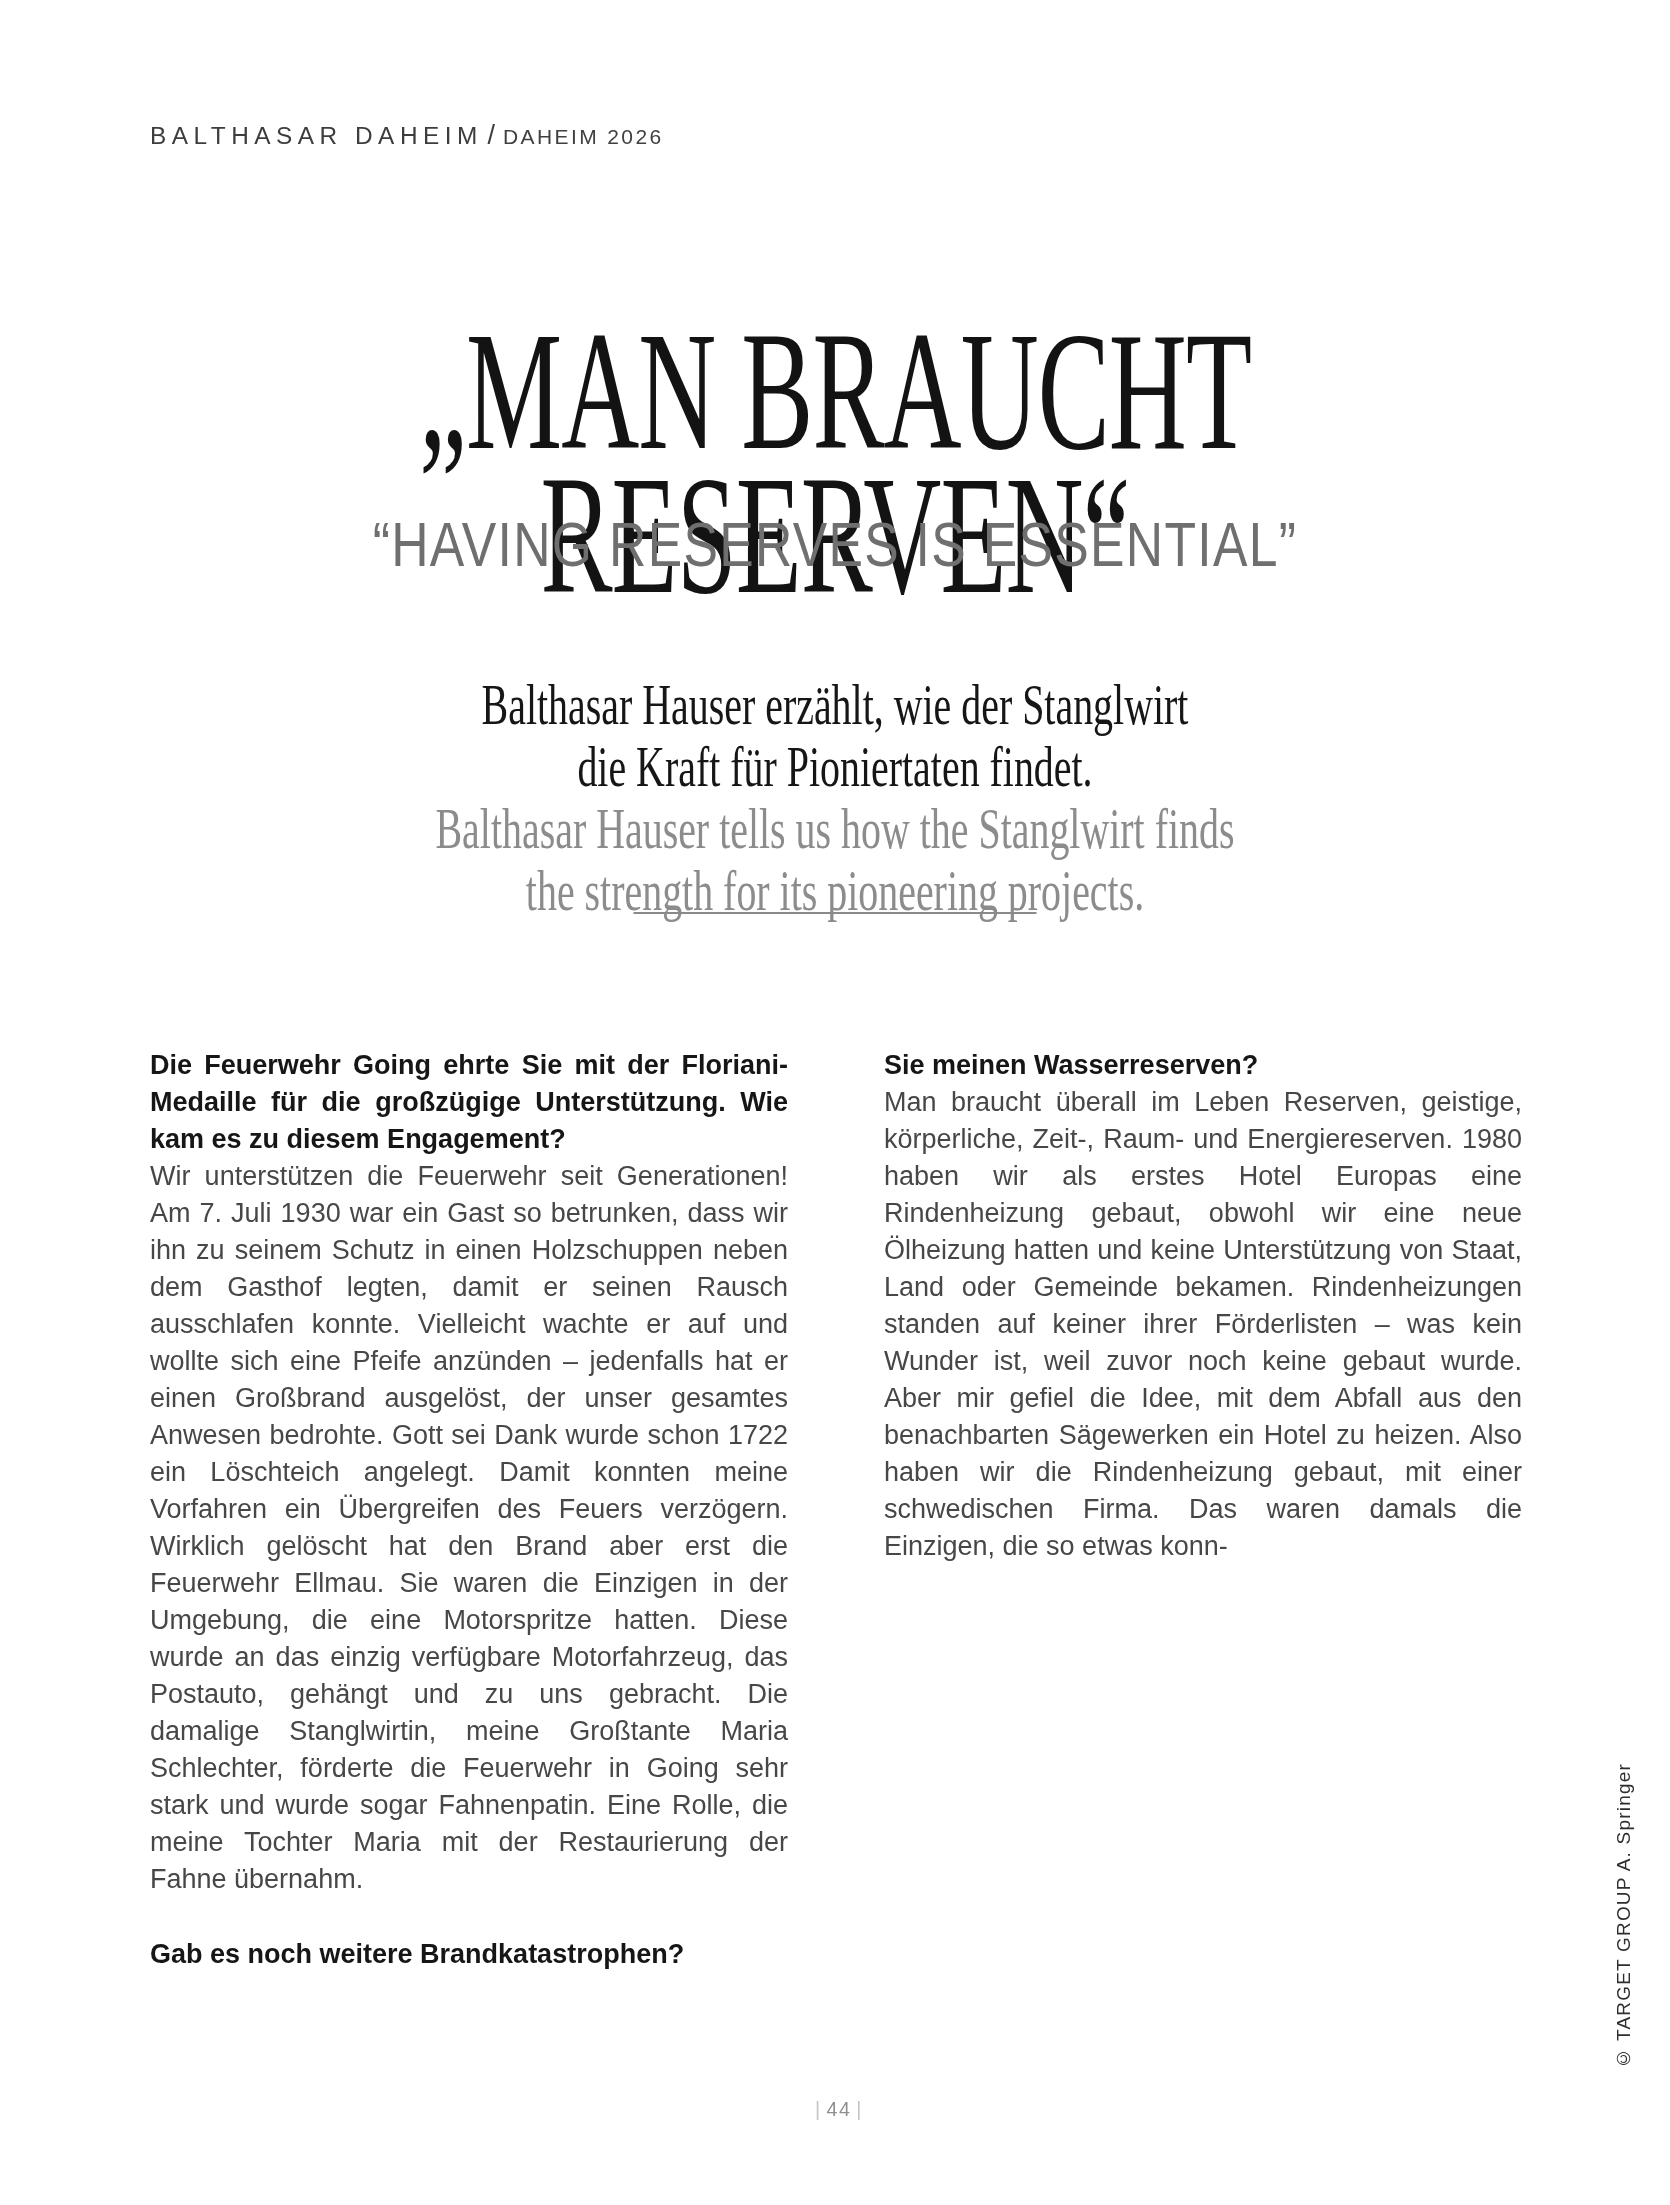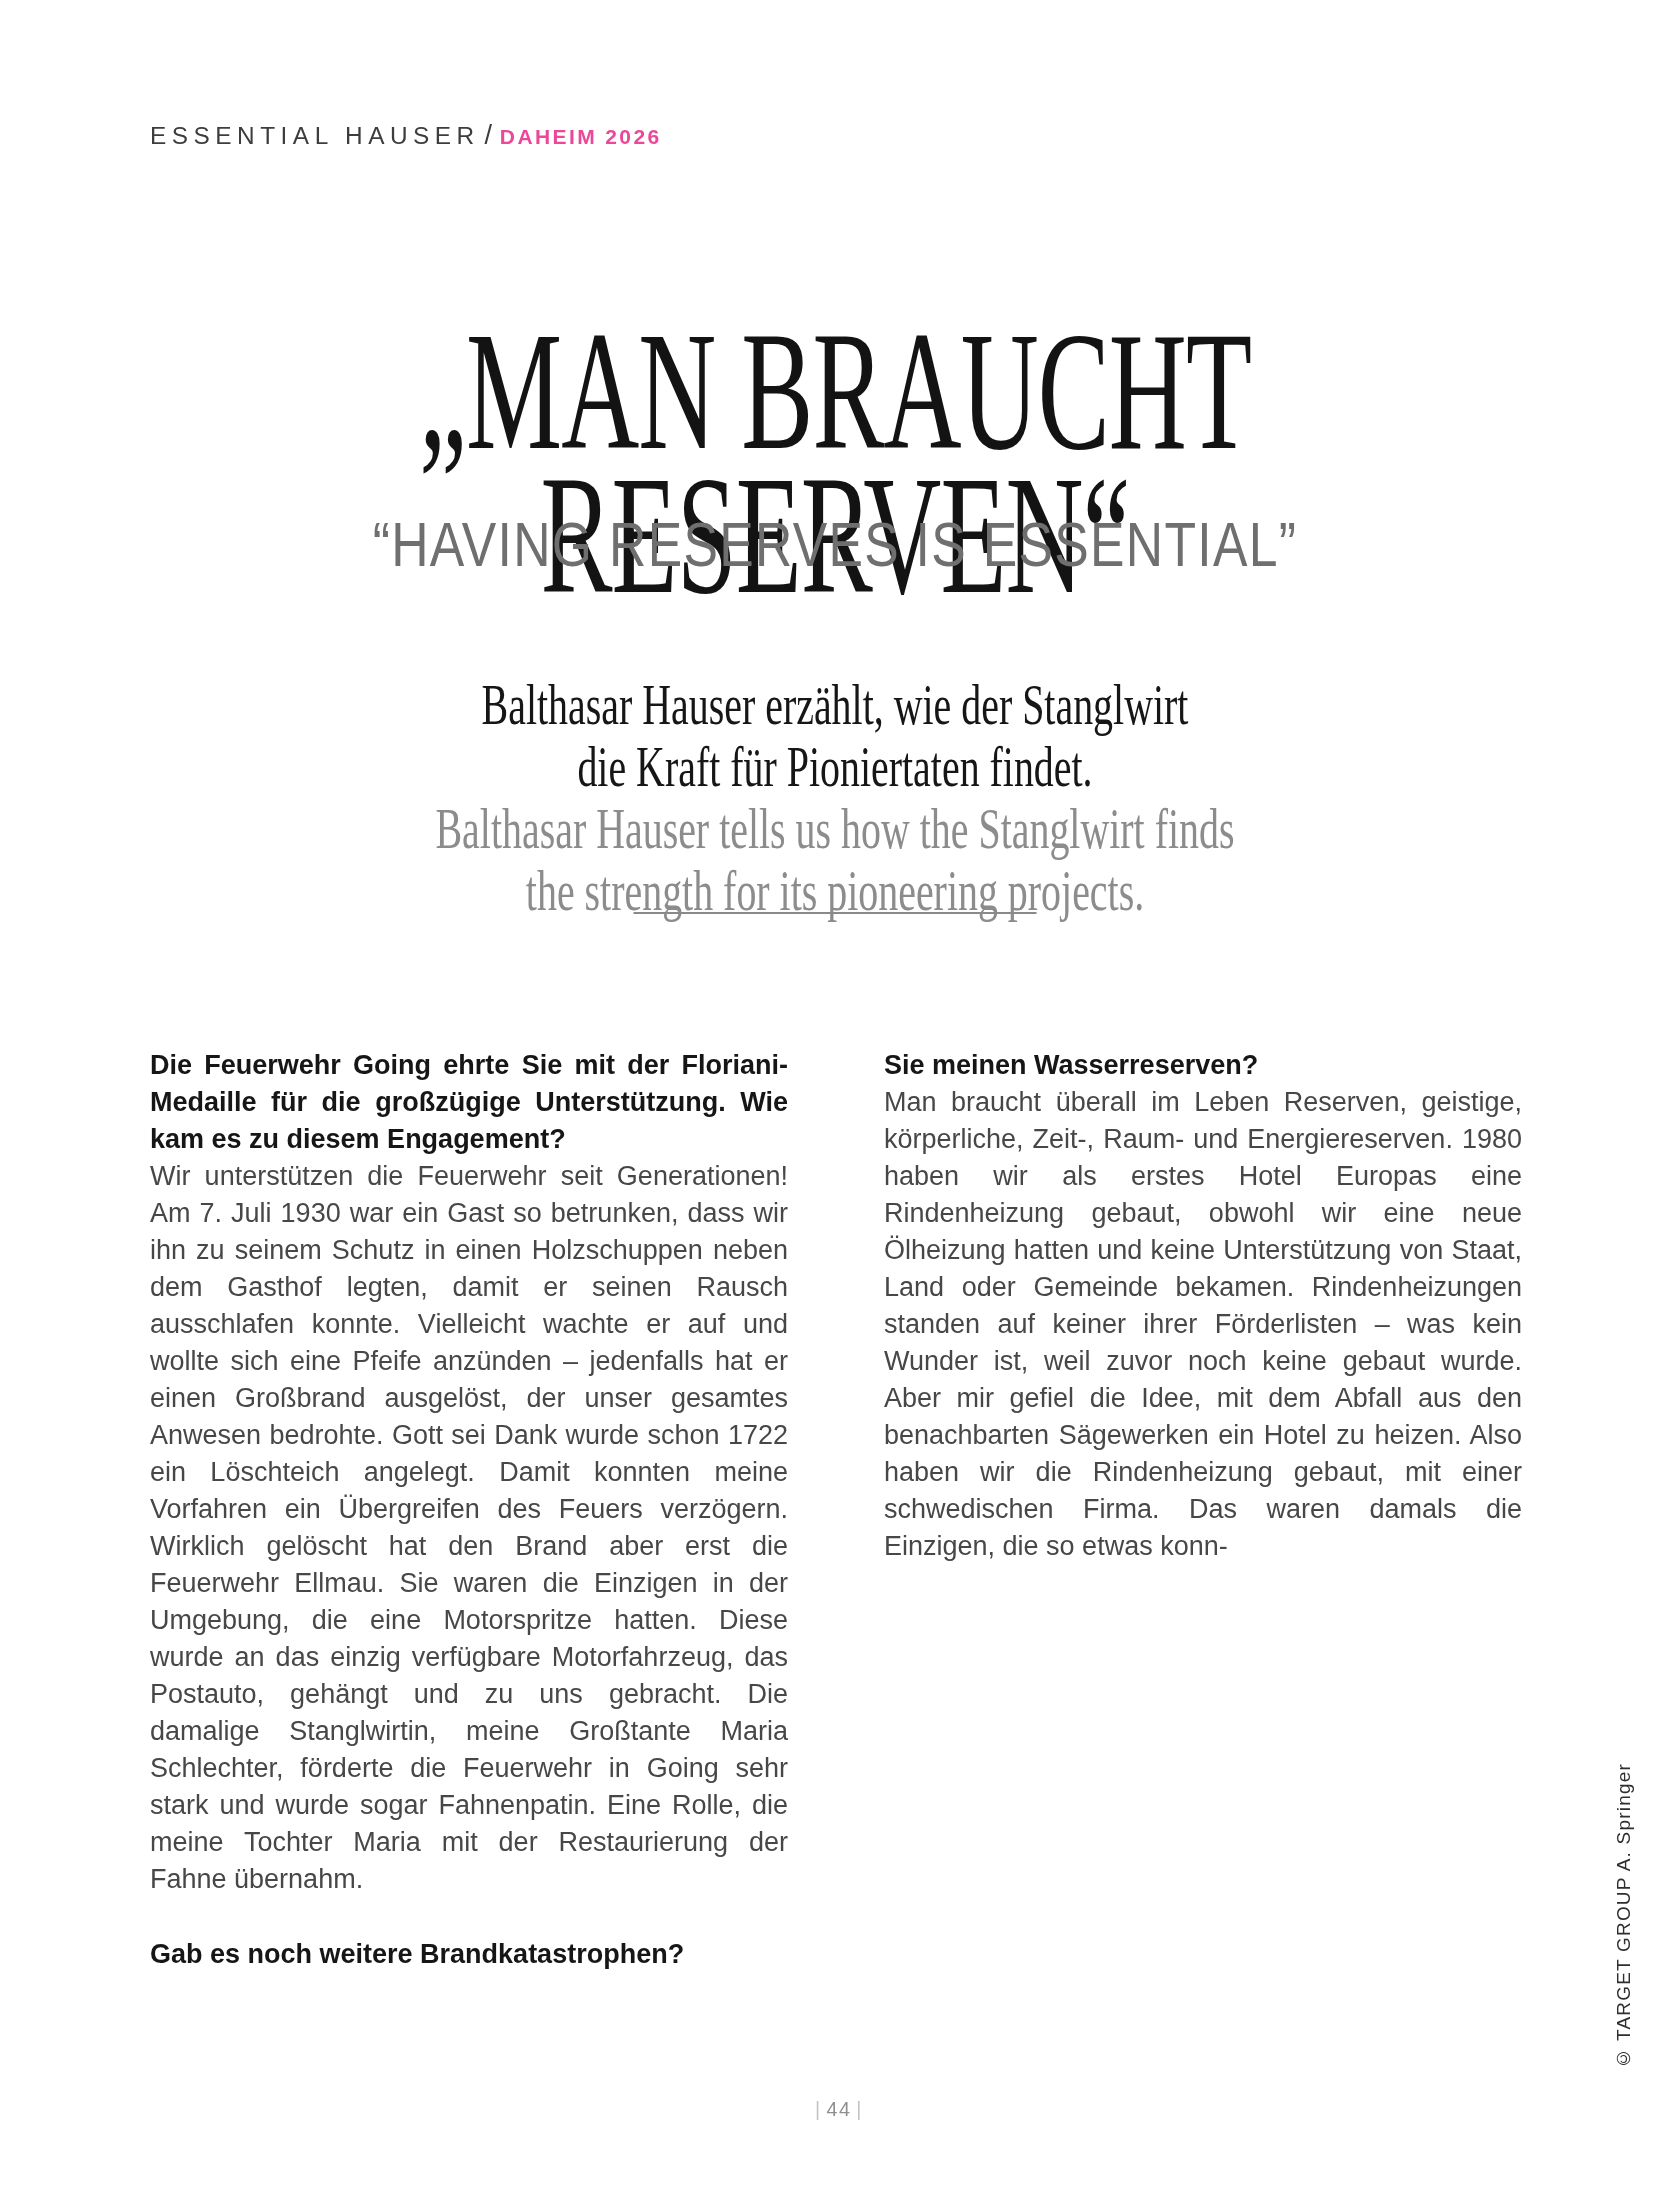--- a/index.html
+++ b/index.html
@@ -17,21 +17,21 @@
     position: absolute; top: 120px; left: 150px;
     white-space: nowrap;
   }
   .page-header .author {
     font-size: 24.4px; letter-spacing: 5.5px; color: #3d3d3d; font-weight: 400;
   }
   .page-header .slash {
     font-size: 27px; color: #3d3d3d; font-weight: 300; margin: 0 7.9px 0 4.7px;
   }
   .page-header .issue {
-    font-size: 21px; letter-spacing: 2.4px; color: #ec4899; font-weight: 700;
+    font-size: 21px; letter-spacing: 2.4px; color: #404040; font-weight: 400;
   }
 
   
   .headline {
     position: absolute; top: 206px; left: 0; width: 100%;
     text-align: center;
     font-family: "Liberation Serif", serif;
     font-size: 169px; line-height: 144px;
     font-weight: 400; color: #131313;
     transform: scaleX(0.64); transform-origin: 50% 0;
@@ -104,21 +104,21 @@
     text-align: center;
     font-size: 19.7px; letter-spacing: 1.6px;
     color: #8f8f8f;
   }
   .page-num .bar { color: #c4c4c4; font-weight: 300; padding: 0 4.7px; }
 </style>
 </head>
 <body>
 
 <header class="page-header">
-  <span class="author">ESSENTIAL HAUSER</span><span class="slash">/</span><span class="issue">DAHEIM 2026</span>
+  <span class="author">BALTHASAR DAHEIM</span><span class="slash">/</span><span class="issue">DAHEIM 2026</span>
 </header>
 
 <h1 class="headline">
   <span style="display:block">„MAN BRAUCHT</span>
   <span style="display:block">RESERVEN“</span>
 </h1>
 
 <div class="subheadline">“HAVING RESERVES IS ESSENTIAL”</div>
 
 <div class="intro">

